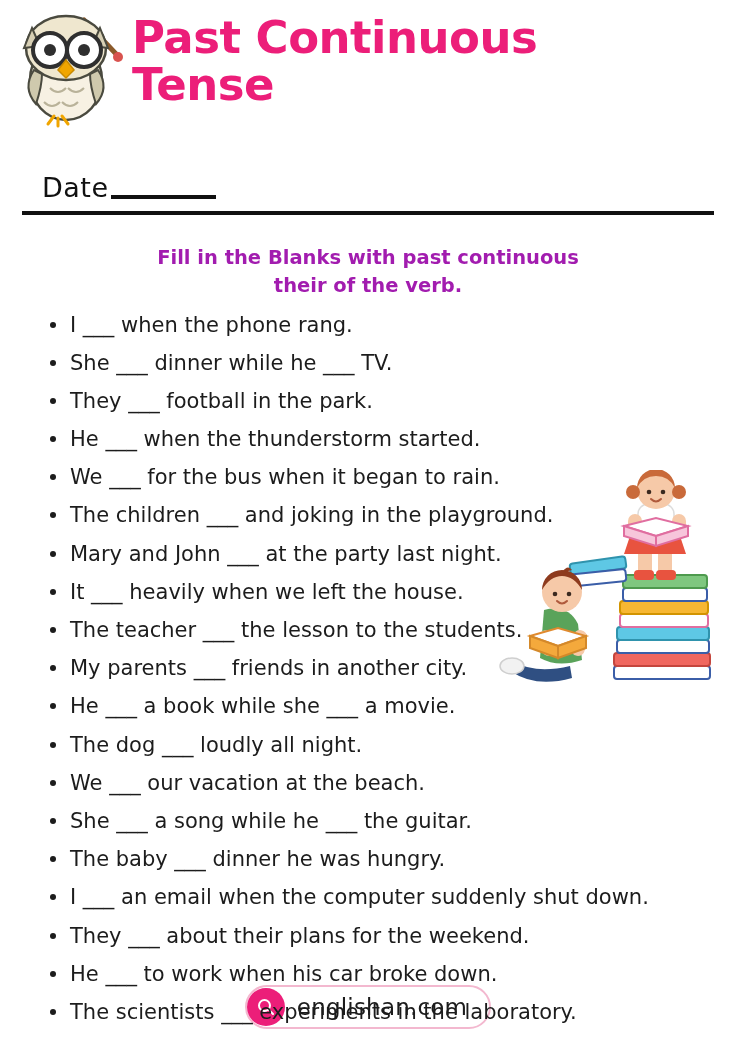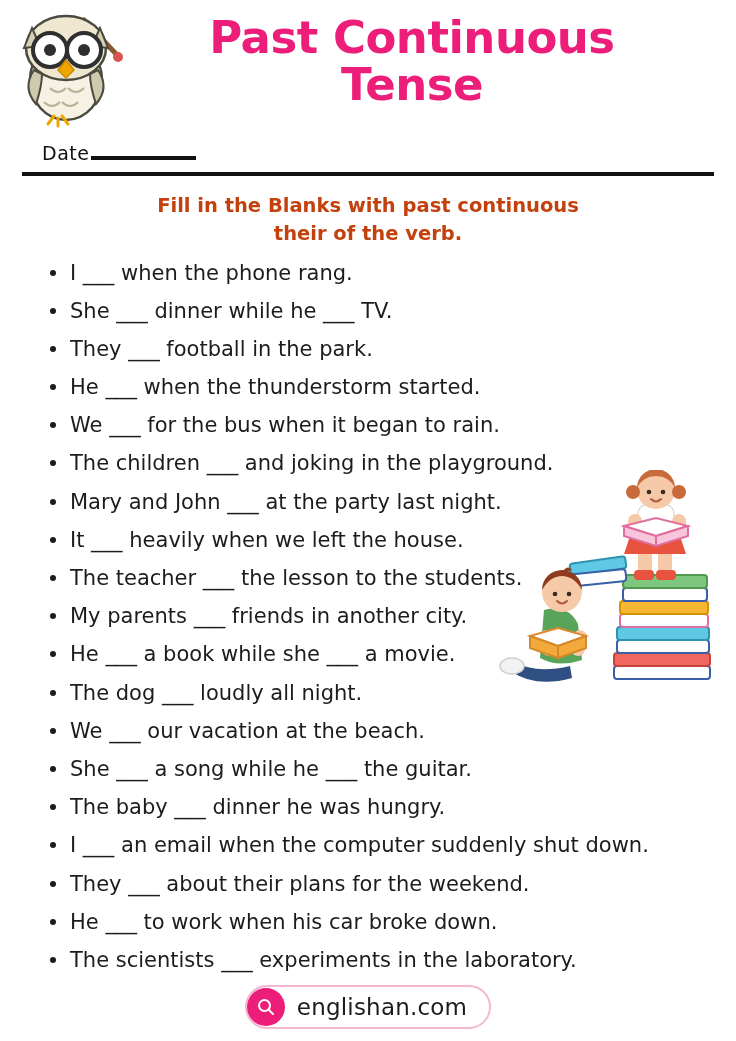--- a/index.html
+++ b/index.html
@@ -32,21 +32,21 @@
     height: 120px;
   }
   .owl-wrap {
     width: 118px;
     flex: 0 0 118px;
     position: relative;
     height: 120px;
   }
   .title-wrap {
     flex: 1 1 auto;
-    text-align: center;
+    text-align: left;
     padding-right: 30px;
   }
   .worksheet-title {
     font-family: "DejaVu Sans", sans-serif;
     font-weight: bold;
     font-size: 45px;
     line-height: 1.05;
     color: #ec1e79;
     letter-spacing: -0.5px;
     margin-top: 6px;
@@ -60,47 +60,48 @@
     padding: 0 22px 0 28px;
     font-size: 27px;
     color: #111;
   }
   .meta-item {
     display: flex;
     align-items: flex-end;
   }
   .meta-label {
     font-family: "DejaVu Sans", sans-serif;
-    font-size: 19px;
+    font-size: 27px;
     letter-spacing: 0.5px;
+    margin-top: 30px;
   }
   .meta-line {
     display: inline-block;
     width: 105px;
     border-bottom: 4px solid #111;
     height: 6px;
     margin-left: 2px;
     margin-bottom: 4px;
   }
   .meta-spacer { flex: 1 1 auto; }
 
   .rule {
     height: 4px;
     background: #111;
     margin: 8px 8px 0 8px;
   }
 
   
   .instruction {
     text-align: center;
-    color: #c2410c;
+    color: #a21caf;
     font-weight: bold;
     font-size: 19.5px;
     line-height: 1.45;
-    margin: 16px auto 14px auto;
+    margin: 29px auto 14px auto;
     max-width: 520px;
     font-family: "DejaVu Sans", sans-serif;
   }
 
   
   ul.questions {
     list-style: none;
     margin: 0;
     padding: 0 0 0 30px;
     position: relative;

